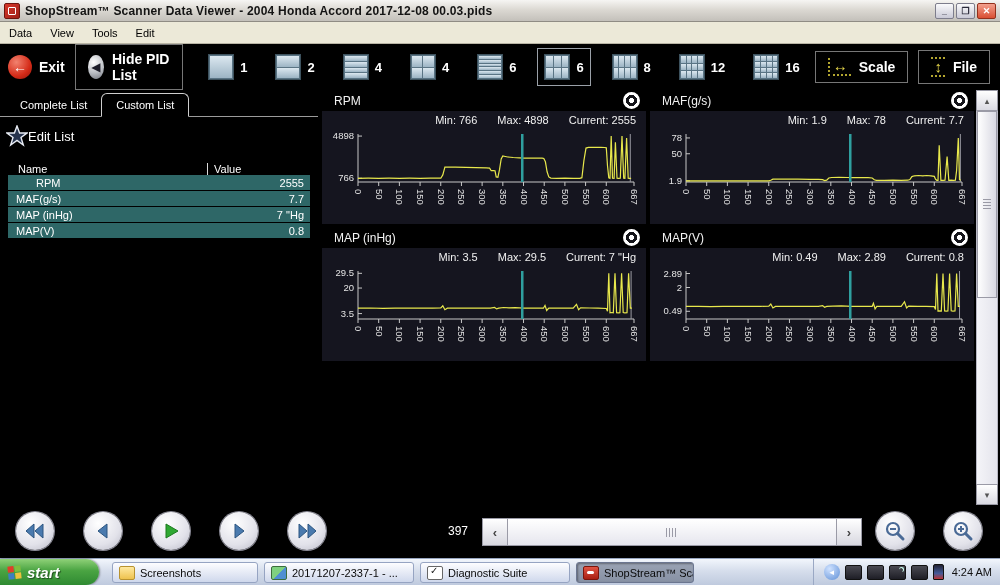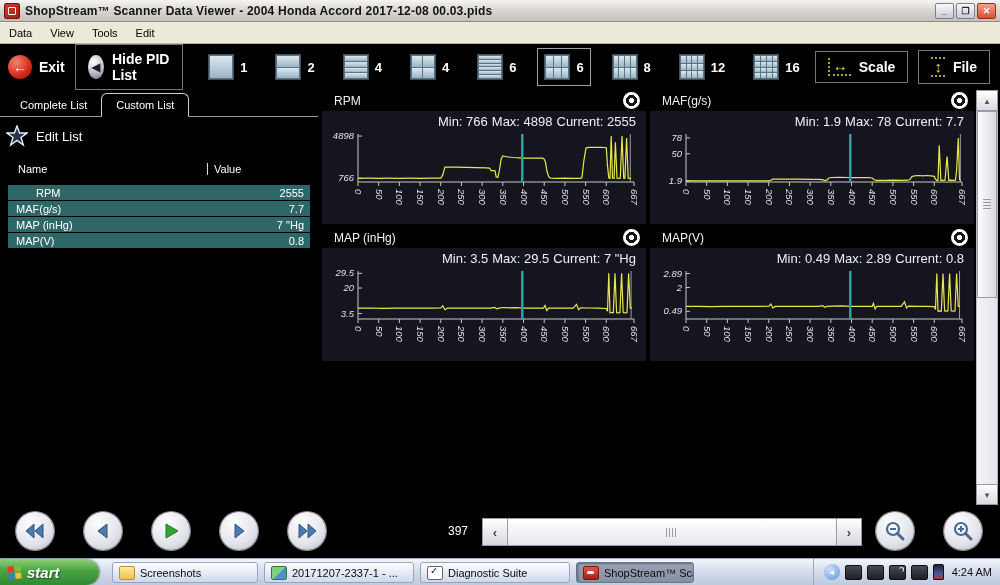--- a/index.html
+++ b/index.html
@@ -29,39 +29,39 @@
   .grid-icon>i{background:linear-gradient(180deg,#dce8f0,#9cb4c4);}
   .layout-label{color:#fff;font-size:13px;font-weight:bold;}
   .sw-icon{color:#e3d44a;font-size:15px;font-weight:bold;line-height:14px;padding:1px 3px;border-left:2px dotted #b3a62f;border-bottom:2px dotted #b3a62f;}
   .sw-icon.v{border-left:none;border-top:2px dotted #b3a62f;}
   
   .main{position:absolute;left:0;top:90px;width:1000px;height:415px;background:#000;}
   .pid-panel{position:absolute;left:0;top:0;width:318px;height:100%;}
   .tabs{display:flex;align-items:flex-end;height:26px;border-bottom:1px solid #9b9b9b;padding-left:6px;}
   .tab{color:#fff;font-size:11px;padding:5px 14px;}
   .tab.active{border:1px solid #cfcfcf;border-bottom:1px solid #000;border-radius:6px 6px 0 0;margin-bottom:-1px;}
-  .editlist{display:flex;align-items:center;gap:8px;padding:8px 6px;}
+  .editlist{display:flex;align-items:center;padding:8px 6px;}
   .editlist-label{color:#fff;font-size:13px;}
   .pid-table{margin:6px 8px 0 8px;}
-  .pid-head{display:flex;color:#fff;font-size:11px;padding:2px 0 10px 0;}
+  .pid-head{display:flex;color:#fff;font-size:11px;padding:2px 0 0 0;}
   .pid-head .h-name{padding-left:10px;}
   .pid-head .h-val{margin-left:auto;width:96px;border-left:1px solid #dcdcdc;padding-left:6px;}
   .pid-row{display:flex;background:#2e6767;color:#fff;font-size:11px;height:15px;align-items:center;margin-bottom:1px;padding:0 6px 0 6px;}
   .pid-row .r-name{padding-left:2px;}
   .pid-row.indent .r-name{padding-left:22px;}
   .pid-row .r-val{margin-left:auto;}
   
   .charts{position:absolute;left:322px;top:0;width:652px;display:grid;grid-template-columns:324px 324px;grid-auto-rows:134px;column-gap:4px;row-gap:3px;}
   .chart-panel{position:relative;background:#000;}
   .chart-head{height:21px;display:flex;align-items:center;padding:0 6px 0 12px;}
   .chart-title{color:#f2f2f2;font-size:12px;}
   .rec-icon{margin-left:auto;width:17px;height:17px;border-radius:50%;background:radial-gradient(circle,#ffffff 0 2.5px,#15151a 2.5px 5.5px,#ffffff 5.5px);}
   .chart-body{position:absolute;left:0;top:21px;right:0;bottom:0;background:#15151f;}
-  .chart-stats{display:flex;justify-content:flex-end;gap:4px;color:#f0f0f0;font-size:13px;padding:3px 10px 0 0;}
-  .chart-svg-host{position:absolute;left:0;top:19px;right:0;bottom:0;font-style:italic;}
+  .chart-stats{display:flex;justify-content:flex-end;gap:20px;color:#f0f0f0;font-size:11px;padding:3px 10px 0 0;}
+  .chart-svg-host{position:absolute;left:0;top:19px;right:0;bottom:0;}
   text.ax{fill:#e4e4e4;font-family:"Liberation Sans",sans-serif;font-size:9.5px;}
   
   .vscroll{position:absolute;right:2px;top:0;width:22px;height:100%;display:flex;flex-direction:column;background:#101014;}
   .sbtn{height:21px;background:linear-gradient(180deg,#ffffff,#dadae2);border:1px solid #9a9aa6;box-sizing:border-box;display:flex;align-items:center;justify-content:center;color:#555;font-size:9px;}
   .vtrack{flex:1;background:linear-gradient(90deg,#f4f4f8,#e4e4ec);border:1px solid #b8b8c4;border-top:none;border-bottom:none;box-sizing:border-box;position:relative;}
   .vthumb{position:absolute;left:0;right:0;top:0;height:50%;background:linear-gradient(90deg,#ffffff,#d8d8e2);border:1px solid #9a9aa6;box-sizing:border-box;display:flex;align-items:center;justify-content:center;}
   .vgrip{width:8px;height:10px;background:repeating-linear-gradient(180deg,#9a9aa6 0 1px,transparent 1px 3px);}
   
   .transport{position:absolute;left:0;top:505px;width:863px;height:53px;background:#000;}
   .pbtn{position:absolute;top:7px;width:38px;height:38px;border-radius:50%;background:radial-gradient(circle at 38% 30%,#ffffff,#e2e2ea 60%,#b9b9c6);box-shadow:0 0 0 1px #8a8a96,0 2px 3px rgba(255,255,255,.15) inset;display:flex;align-items:center;justify-content:center;}

